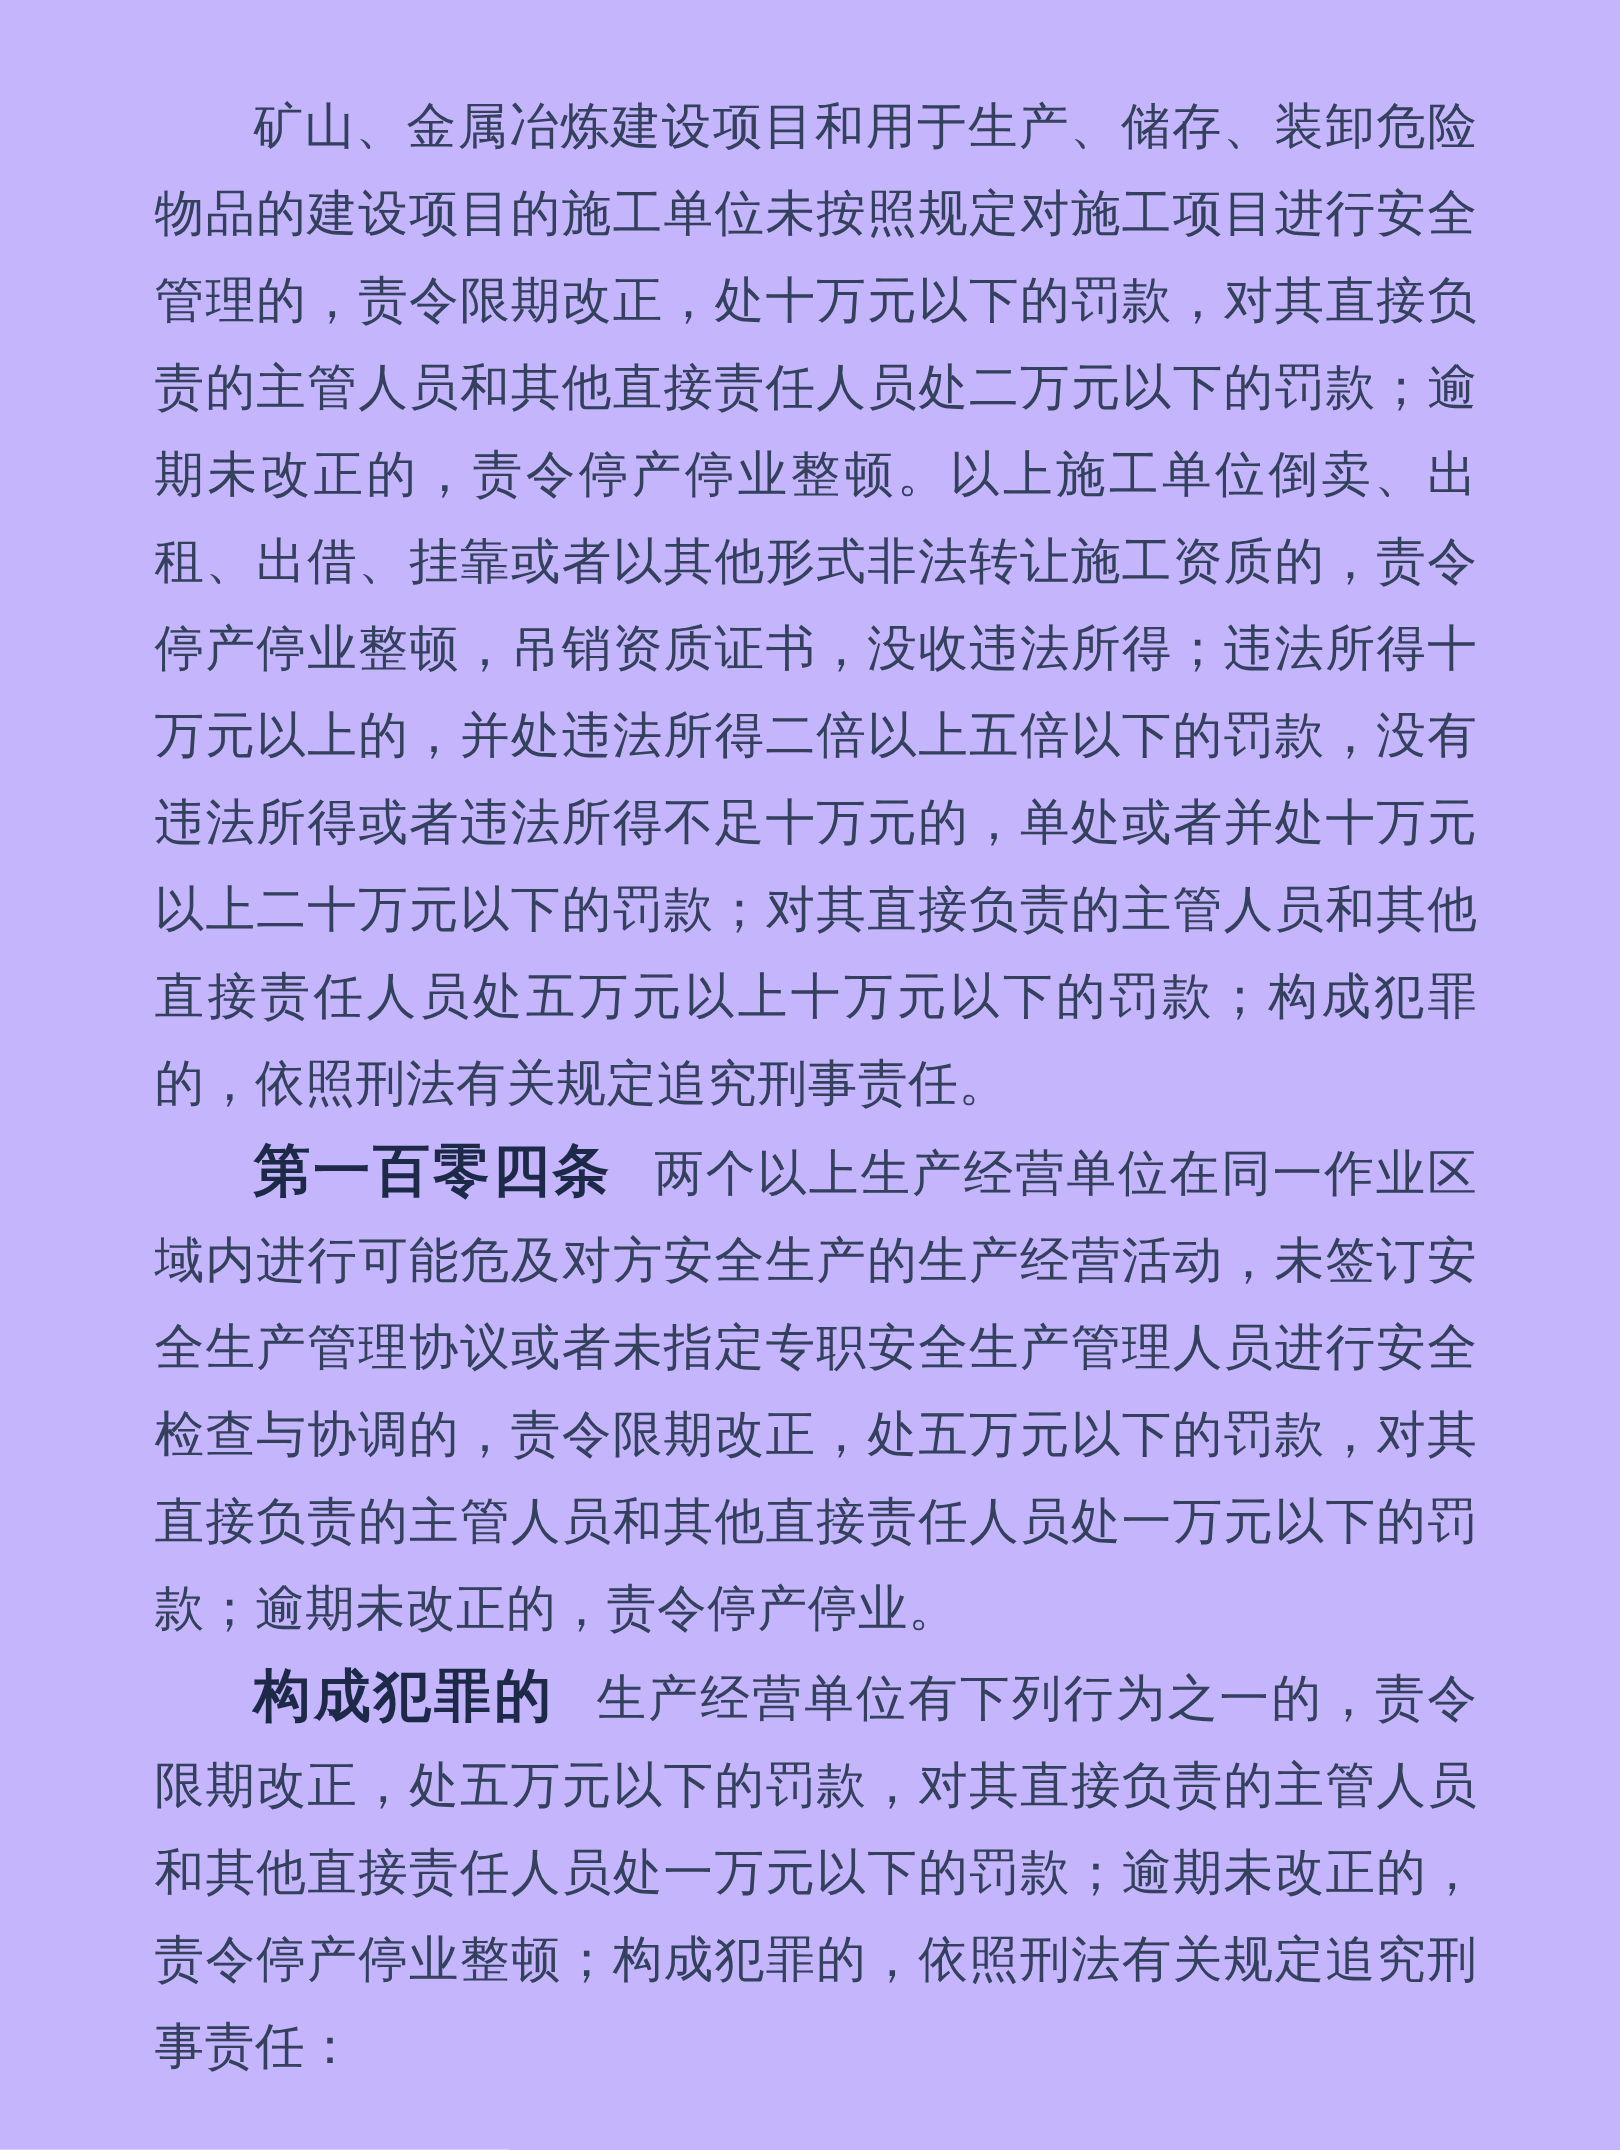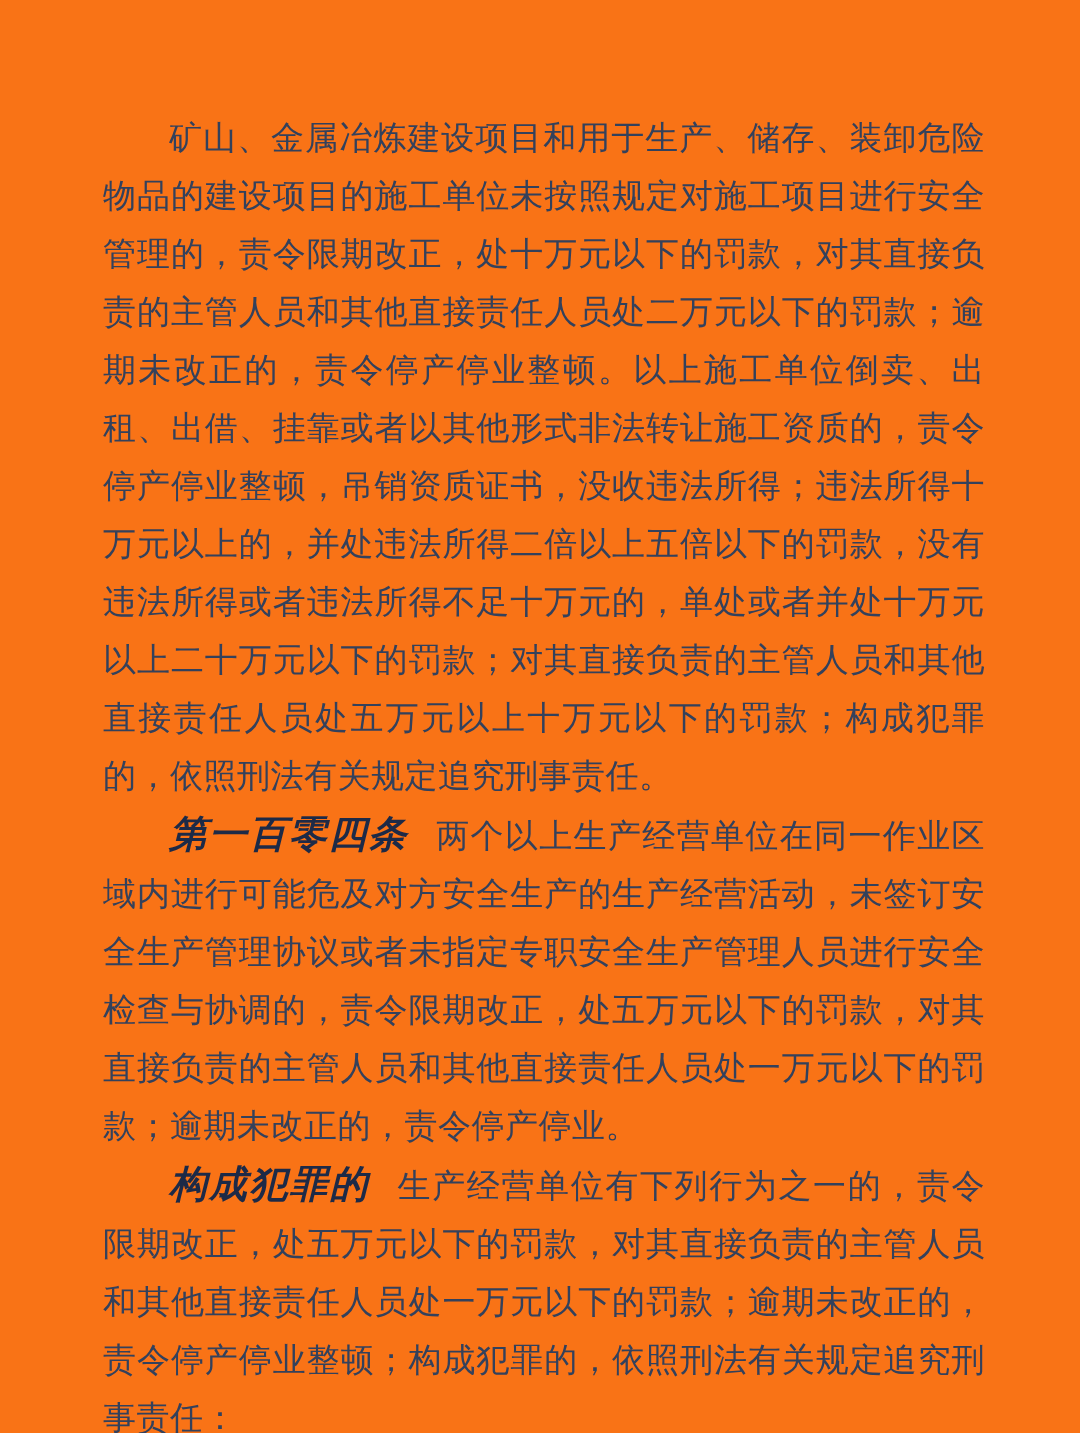--- a/index.html
+++ b/index.html
@@ -9,22 +9,22 @@
   body {
     width: 1080px;
     height: 1433px;
     background: #ffffff;
     overflow: hidden;
   }
   .page {
     box-sizing: border-box;
     width: 1080px;
     height: 1433px;
-    padding: 109px 95px 0 103px;
-    background: #f97316;
+    padding: 56px 95px 0 103px;
+    background: #c4b5fd;
   }
   .doc-body {
     width: 882px;
   }
   p.para {
     margin: 0;
     padding: 0;
     font-family: "Liberation Serif", "DejaVu Serif", serif;
     font-size: 33px;
     line-height: 58px;
@@ -35,21 +35,20 @@
     letter-spacing: 0.5px;
     word-break: break-all;
   }
   .article-heading {
     font-family: "Liberation Sans", "DejaVu Sans", sans-serif;
     font-weight: 700;
     font-size: 38px;
     letter-spacing: 1px;
     color: #1d2a47;
     margin-right: 28px;
-    font-style: italic;
   }
 </style>
 </head>
 <body>
 
 <div class="page">
   <div class="doc-body">
 
     <p class="para"><span>矿山、金属冶炼建设项目和用于生产、储存、装卸危险物品的建设项目的施工单位未按照规定对施工项目进行安全管理的，责令限期改正，处十万元以下的罚款，对其直接负责的主管人员和其他直接责任人员处二万元以下的罚款；逾期未改正的，责令停产停业整顿。以上施工单位倒卖、出租、出借、挂靠或者以其他形式非法转让施工资质的，责令停产停业整顿，吊销资质证书，没收违法所得；违法所得十万元以上的，并处违法所得二倍以上五倍以下的罚款，没有违法所得或者违法所得不足十万元的，单处或者并处十万元以上二十万元以下的罚款；对其直接负责的主管人员和其他直接责任人员处五万元以上十万元以下的罚款；构成犯罪的，依照刑法有关规定追究刑事责任。</span></p>
 

